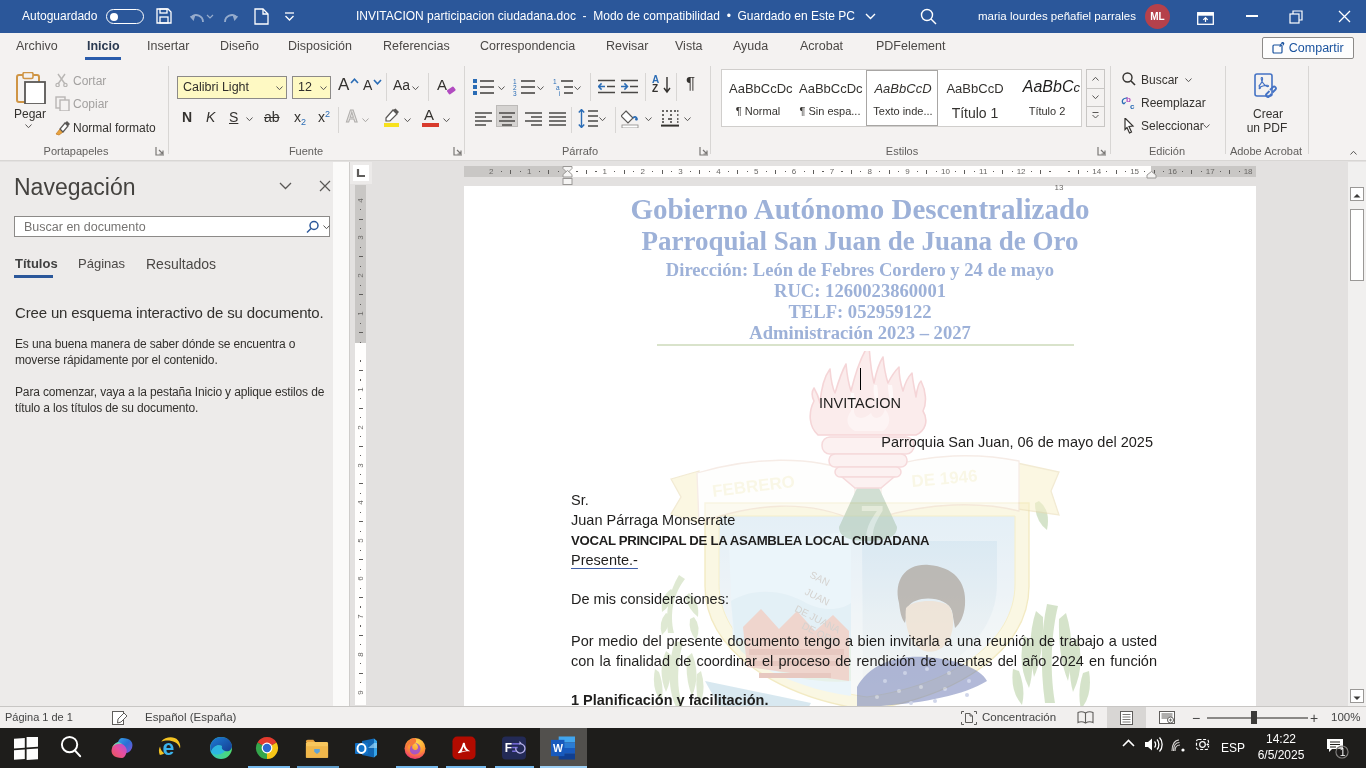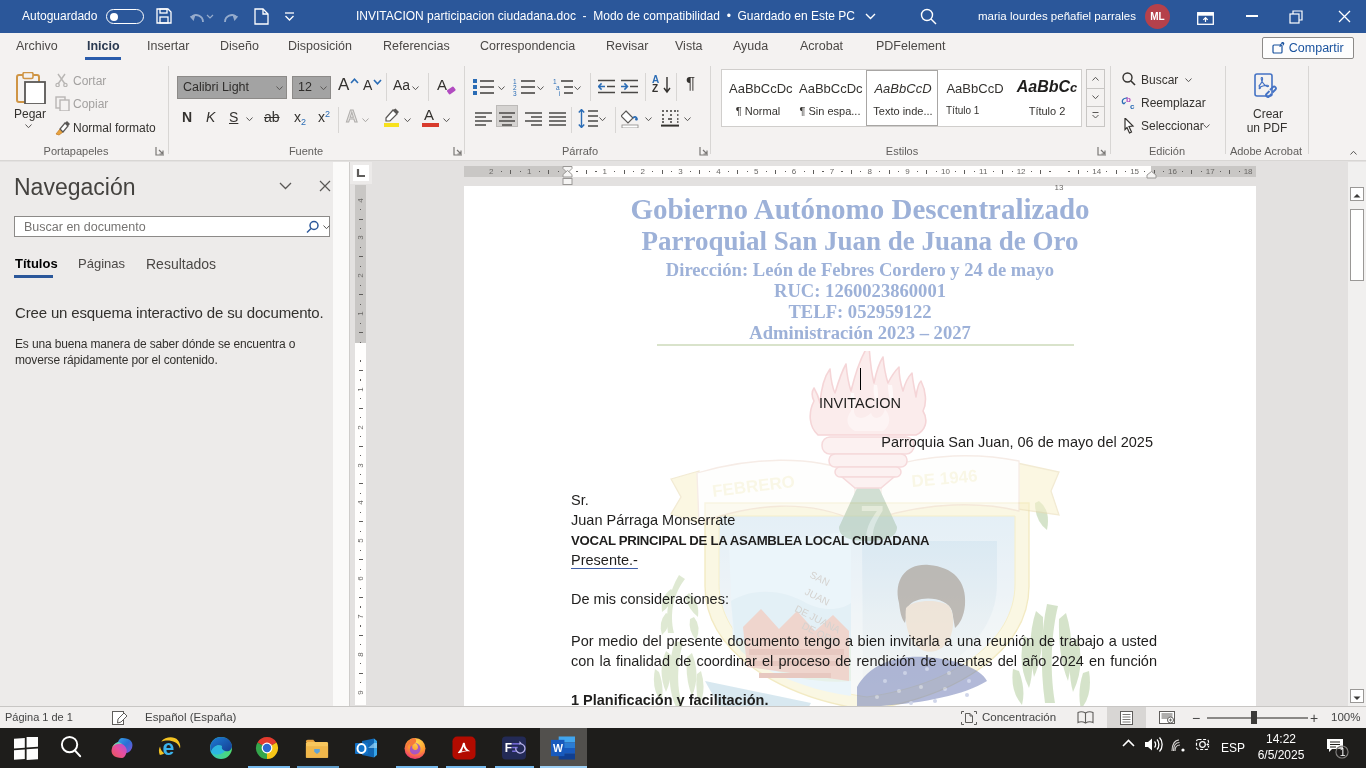--- a/index.html
+++ b/index.html
@@ -17,21 +17,21 @@
 #inicio-ul{position:absolute;left:85px;top:24px;width:36px;height:3px;background:#2a5cab}
 .compartir{position:absolute;left:1262px;top:4px;width:92px;height:22px;border:1px solid #8c8a88;border-radius:2px;background:#fdfdfd;color:#19529e;font-size:12.5px;text-align:center;line-height:20px}
 
 #ribbon{left:0;top:61px;width:1366px;height:100px;background:#f4f2f1;border-bottom:1px solid #d8d6d4}
 .gdiv{position:absolute;top:5px;width:1px;height:88px;background:#d8d6d4}
 .glabel{position:absolute;top:84px;font-size:11px;color:#605e5c;white-space:nowrap;width:120px;text-align:center}
 .launch{position:absolute;top:85px;width:10px;height:10px}
 .rtxt{position:absolute;font-size:12px;color:#34322f;white-space:nowrap}
 .gray{color:#a3a1a0}
 .chev{position:absolute;width:7px;height:5px}
-.combo{position:absolute;background:#a3a3a3;border:1px solid #8c8a88;font-size:12.5px;color:#2f2d2b}
+.combo{position:absolute;background:#fef9c3;border:1px solid #8c8a88;font-size:12.5px;color:#2f2d2b}
 
 #nav{left:0;top:162px;width:333px;height:544px;background:#edebea}
 #navscroll{left:333px;top:162px;width:16px;height:544px;background:#fbfaf9}
 #navline{left:349px;top:162px;width:1px;height:544px;background:#cfcdcb}
 
 #doc{left:350px;top:162px;width:998px;height:544px;background:#e3e1e0;overflow:hidden}
 #page{position:absolute;left:114px;top:24px;width:792px;height:520px;background:#fff}
 #vscroll{left:1348px;top:162px;width:18px;height:544px;background:#f1f0ef}
 .sbtn{position:absolute;left:2px;width:14px;height:14px;background:#fff;border:1px solid #9a9896}
 .lh{position:absolute;left:0;width:792px;text-align:center;font-family:"Liberation Serif",serif;font-weight:bold;color:#9db1d8;white-space:nowrap}
@@ -376,22 +376,22 @@
 
   <div style="position:absolute;left:721px;top:8px;width:361px;height:58px;background:#fff;border:1px solid #d0cecc"></div>
   <div style="position:absolute;left:729px;top:20px;width:58px;font-size:13px;color:#34322f;text-align:center">AaBbCcDc</div>
   <div style="position:absolute;left:729px;top:44px;width:58px;font-size:11px;color:#34322f;text-align:center;white-space:nowrap">¶ Normal</div>
   <div style="position:absolute;left:799px;top:20px;width:62px;font-size:13px;color:#34322f;text-align:center">AaBbCcDc</div>
   <div style="position:absolute;left:797px;top:44px;width:66px;font-size:11px;color:#34322f;text-align:center;white-space:nowrap">¶ Sin espa...</div>
   <div style="position:absolute;left:866px;top:9px;width:72px;height:56px;border:1px solid #a8a6a4;box-shadow:inset 0 0 0 2px #fff"></div>
   <div style="position:absolute;left:872px;top:20px;width:62px;font-size:13px;font-style:italic;color:#34322f;text-align:center">AaBbCcD</div>
   <div style="position:absolute;left:870px;top:44px;width:66px;font-size:11px;color:#34322f;text-align:center;white-space:nowrap">Texto inde...</div>
   <div style="position:absolute;left:946px;top:20px;width:58px;font-size:13px;color:#34322f;text-align:center">AaBbCcD</div>
-  <div style="position:absolute;left:946px;top:44px;width:58px;font-size:10px;color:#34322f;text-align:left;white-space:nowrap">Título 1</div>
-  <div style="position:absolute;left:1014px;top:17px;width:66px;font-size:16px;font-weight:bold;font-style:italic;color:#1f1e1d;text-align:center;white-space:nowrap;overflow:hidden">AaBbC<span style="font-size:13px">c</span></div>
+  <div style="position:absolute;left:946px;top:44px;width:58px;font-size:14px;color:#34322f;text-align:center;white-space:nowrap">Título 1</div>
+  <div style="position:absolute;left:1014px;top:17px;width:66px;font-size:16px;font-weight:normal;font-style:italic;color:#1f1e1d;text-align:right;white-space:nowrap;overflow:hidden">AaBbC<span style="font-size:13px">c</span></div>
   <div style="position:absolute;left:1014px;top:44px;width:66px;font-size:11px;color:#34322f;text-align:center;white-space:nowrap">Título 2</div>
   <div style="position:absolute;left:1086px;top:8px;width:19px;height:58px;background:#f4f2f1;border:1px solid #c8c6c4"></div>
   <div style="position:absolute;left:1086px;top:27px;width:19px;height:19px;border-top:1px solid #c8c6c4;border-bottom:1px solid #c8c6c4"></div>
   <svg class="chev" style="left:1092px;top:15px" viewBox="0 0 7 5">
       <path d="M0.5 4.5 L3.5 1.3 L6.5 4.5" stroke="#5a5856" fill="none"></path>
     </svg>
   <svg class="chev" style="left:1092px;top:34px" viewBox="0 0 7 5">
       <path d="M0.5 0.5 L3.5 3.7 L6.5 0.5" stroke="#5a5856" fill="none"></path>
     </svg>
   <svg style="position:absolute;left:1092px;top:51px" width="7" height="8" viewBox="0 0 7 8">
@@ -453,26 +453,27 @@
   <div style="position:absolute;left:14px;top:54px;width:316px;height:21px;background:#fff;border:1px solid #8c8a88">
     <span style="position:absolute;left:9px;top:3px;font-size:12.5px;color:#767472">Buscar en documento</span>
     <svg style="position:absolute;left:291px;top:3px" width="14" height="14" viewBox="0 0 14 14">
         <circle cx="8" cy="5.5" r="4" fill="none" stroke="#2b579a" stroke-width="1.5"></circle>
         <line x1="5" y1="8.5" x2="1" y2="12.5" stroke="#2b579a" stroke-width="1.5"></line>
       </svg>
     <svg style="position:absolute;left:308px;top:8px" width="7" height="5" viewBox="0 0 7 5">
         <path d="M0.5 0.5 L3.5 3.7 L6.5 0.5" stroke="#5a5856" fill="none"></path>
       </svg>
   </div>
-  <div style="position:absolute;left:15px;top:94px;font-size:13px;font-weight:bold;color:#000000">Títulos</div>
+  <div style="position:absolute;left:15px;top:94px;font-size:13px;font-weight:bold;color:#404040">Títulos</div>
   <div style="position:absolute;left:14px;top:113px;width:39px;height:3px;background:#2b579a"></div>
   <div style="position:absolute;left:78px;top:94px;font-size:13px;color:#4b4846">Páginas</div>
   <div style="position:absolute;left:146px;top:94px;font-size:14px;color:#4b4846">Resultados</div>
   <div style="position:absolute;left:15px;top:143px;font-size:15px;letter-spacing:-0.15px;color:#33312e;line-height:16px;white-space:nowrap">Cree un esquema interactivo de su documento.</div>
   <div style="position:absolute;left:15px;top:175px;font-size:12px;letter-spacing:-0.15px;color:#33312e;line-height:15.5px;white-space:nowrap">Es una buena manera de saber dónde se encuentra o<br>moverse rápidamente por el contenido.</div>
+  <div style="position:absolute;left:15px;top:223px;font-size:12px;letter-spacing:-0.15px;color:#33312e;line-height:15.5px;white-space:nowrap">Para comenzar, vaya a la pestaña Inicio y aplique estilos de<br>título a los títulos de su documento.</div>
 </div>
 <div class="a" id="navscroll"></div>
 <div class="a" id="navline"></div>
 
 <div class="a" id="doc">
   <div id="page">
     <svg id="wm" style="position:absolute;left:147px;top:165px" width="500" height="360" viewBox="0 0 500 360">
       <defs>
         <linearGradient id="sky" x1="0" y1="0" x2="0" y2="1">
             <stop offset="0" stop-color="#cfe3f0"></stop>

